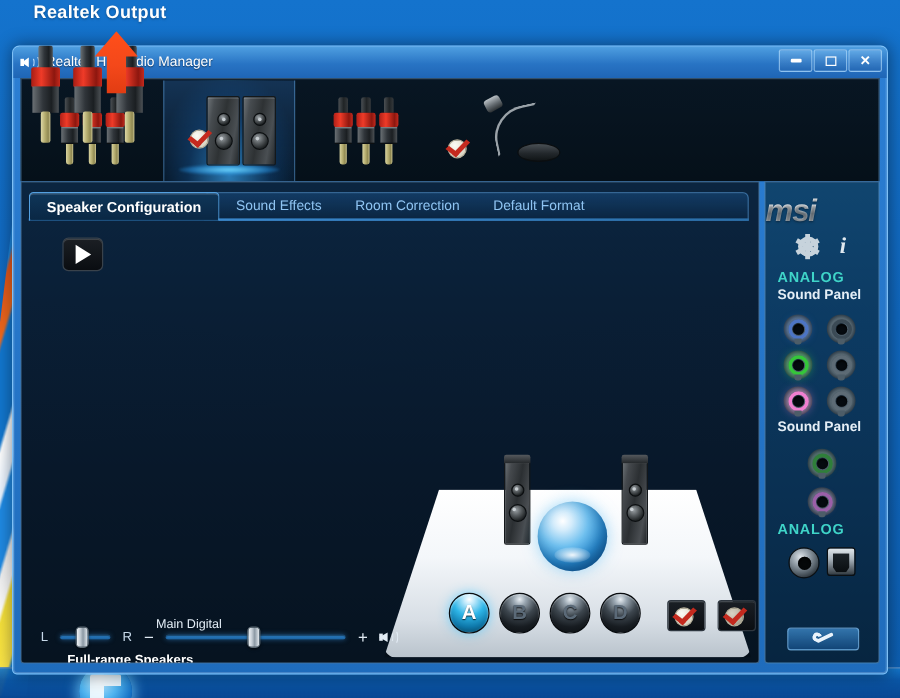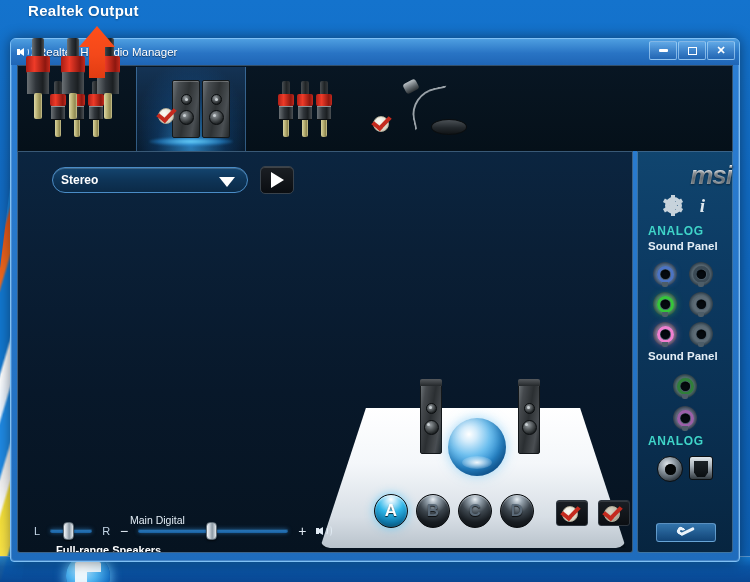--- a/index.html
+++ b/index.html
@@ -376,21 +376,21 @@
   
   #sidebar {
     width: 96px; margin-left: 4px;
     background: linear-gradient(180deg,#10456f 0%,#0c3a62 30%,#0a3052 65%,#072540 100%);
     border: 1px solid rgba(120,175,225,.45);
     border-radius: 0 0 3px 3px;
     position: relative; padding-top: 8px;
   }
   #msi-logo {
     font-size: 26px; font-weight: bold; font-style: italic;
-    text-align: right; letter-spacing: -1px;
+    text-align: left; letter-spacing: -1px;
     background: linear-gradient(180deg,#ffffff 0%,#e6edf3 40%,#9aa7b2 58%,#f2f6f9 100%);
     -webkit-background-clip: text; background-clip: text; color: transparent;
     text-shadow: 0 1px 2px rgba(0,0,0,.4);
     margin-bottom: 6px;
   }
   #sidebar-icons { display: flex; justify-content: center; gap: 18px; margin-bottom: 10px; }
   #gear-icon { width: 17px; height: 17px; position: relative; }
   #gear-icon .ring {
     position:absolute; inset:0; border-radius:50%;
     border: 4px solid #c7d3dc;
@@ -595,26 +595,29 @@
           <span class="stand"></span>
       </div>
     </div>
 
   </div>
 
   <div id="body-row">
 
     <div id="main-panel">
 
+      <div id="tab-bar">
+        <div id="tab-group-bg"></div>
+        <div class="tab active">Speaker Configuration</div>
+        <div class="tab">Sound Effects</div>
+        <div class="tab">Room Correction</div>
+        <div class="tab">Default Format</div>
+      </div>
 
       <div id="config-row">
-        <div id="speaker-dropdown">
-          <span id="dropdown-value">Stereo</span>
-          <span id="dropdown-caret"></span>
-        </div>
         <div id="test-play-button">
           <span class="tri"></span>
         </div>
       </div>
 
       <div id="room-visual">
         <div id="floor"></div>
         <div class="tower" id="tower-left">
           <span class="drv sm"></span>
             <span class="drv lg"></span>

